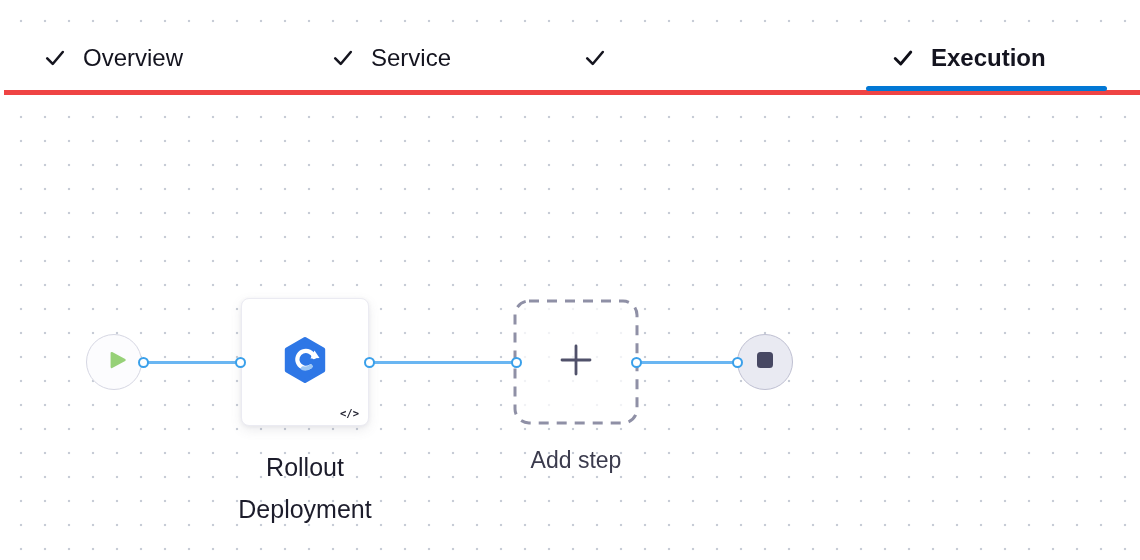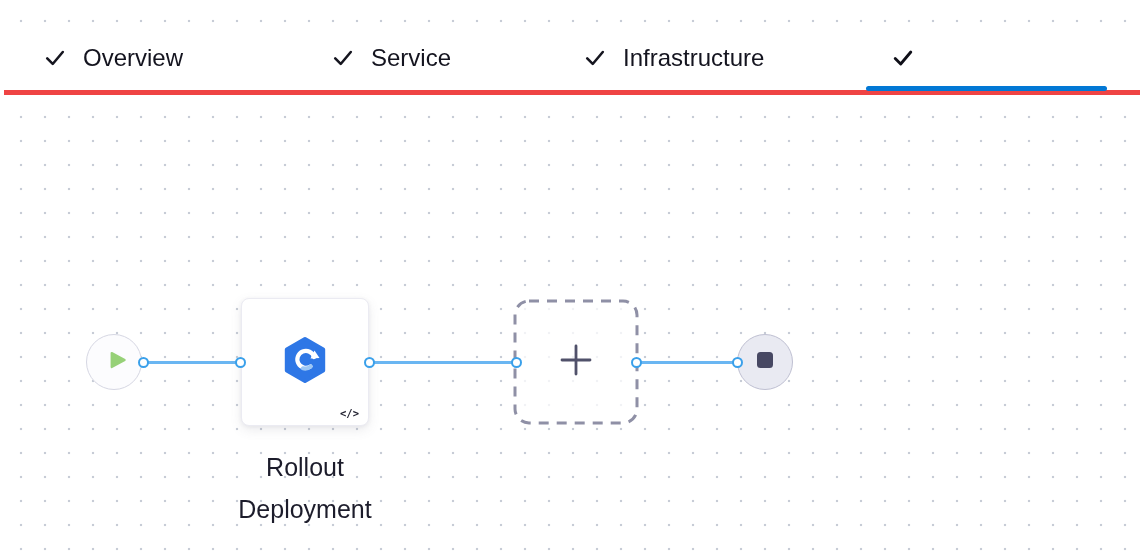--- a/index.html
+++ b/index.html
@@ -139,29 +139,29 @@
     </span>
     <span>Service</span>
   </div>
 
   <div class="tab tab-infrastructure">
     <span>
       <svg width="22" height="22" viewBox="0 0 24 24" fill="none">
         <path d="M3.5 12.5 L9.5 18.5 L20.5 5.5" stroke="#15151f" stroke-width="2.8" stroke-linecap="round" stroke-linejoin="round"></path>
       </svg>
     </span>
-    <span>Infrastructure</span>
   </div>
 
   <div class="tab tab-execution">
     <span>
       <svg width="22" height="22" viewBox="0 0 24 24" fill="none">
         <path d="M3.5 12.5 L9.5 18.5 L20.5 5.5" stroke="#0f0f18" stroke-width="3.1" stroke-linecap="round" stroke-linejoin="round"></path>
       </svg>
     </span>
+    <span>Execution</span>
   </div>
 
   <div class="active-tab-indicator"></div>
 </div>
 
 <div class="pipeline">
 
   <div class="edge edge-1"></div>
   <div class="edge edge-2"></div>
   <div class="edge edge-3"></div>
@@ -206,14 +206,15 @@
 
   <div class="node-circle end-node">
     <span>
       <svg width="18" height="18" viewBox="0 0 18 18">
         <rect x="1" y="1" width="16" height="16" rx="3.5" fill="#474863"></rect>
       </svg>
     </span>
   </div>
 
   <div class="node-label step-label">Rollout Deployment</div>
+  <div class="node-label add-label">Add step</div>
 
 </div>
 
 </body></html>

